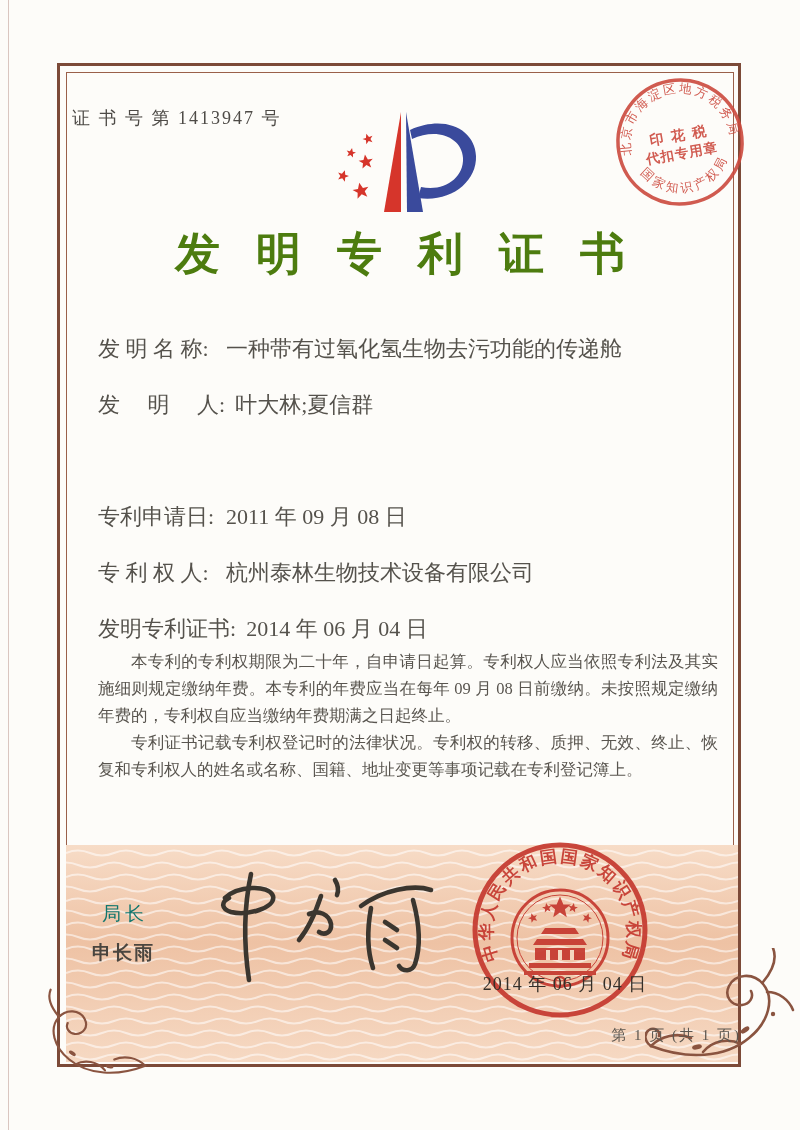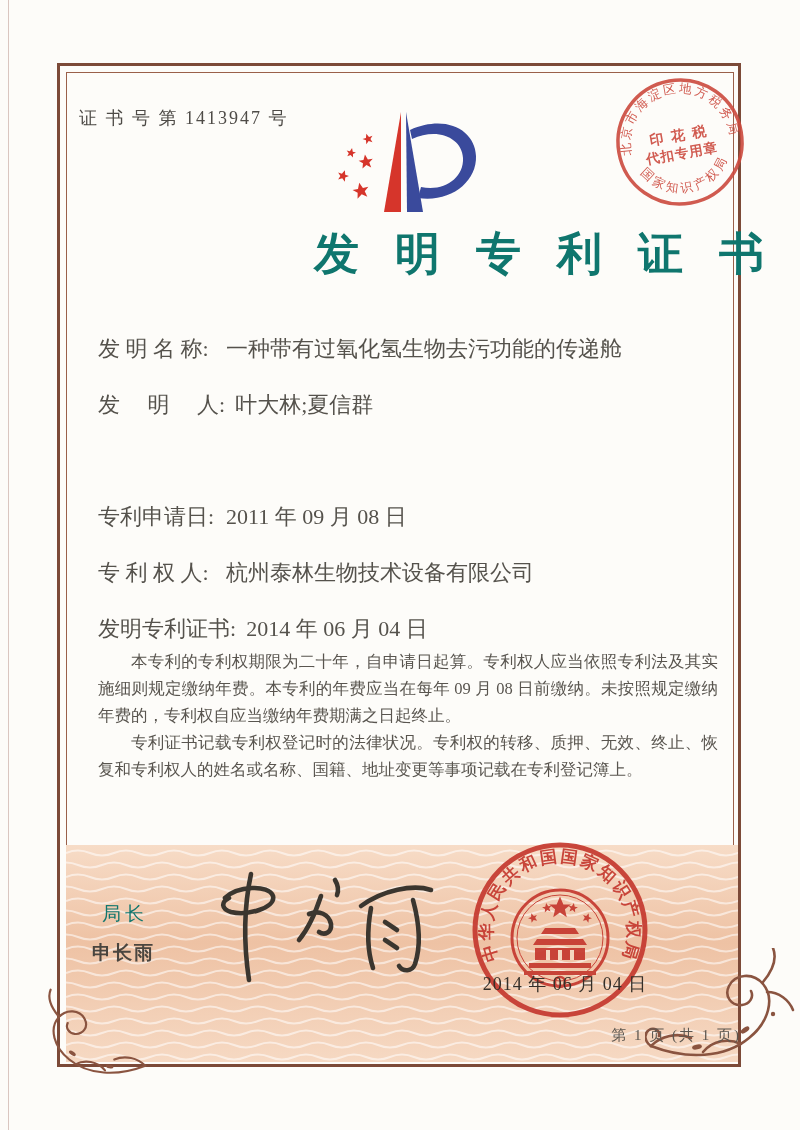--- a/index.html
+++ b/index.html
@@ -2,23 +2,23 @@
 <html><head>
 <meta charset="utf-8">
 <style>
   html,body{margin:0;padding:0;background:#fdfcf9;}
   #page{position:relative;width:800px;height:1130px;margin:0 auto;background:#fdfcf9;overflow:hidden;
         font-family:"Liberation Serif","DejaVu Serif",serif;color:#56534e;}
   .abs{position:absolute;}
   #scan-edge{left:8px;top:0;width:1px;height:1130px;background:rgba(176,132,122,.45);}
   #frame-outer{left:57px;top:63px;width:678px;height:998px;border:3px solid #7c4a38;}
   #frame-inner{left:66px;top:72px;width:666px;height:986px;border:1px solid #9a604a;}
-  #cert-no{left:79px;top:106px;font-size:18px;letter-spacing:2px;color:#4e4b47;}
-  #title{left:0;right:0;top:224px;text-align:right;font-size:45px;letter-spacing:36px;padding-left:36px;
-         color:#0f766e;font-weight:bold;}
+  #cert-no{left:72px;top:106px;font-size:18px;letter-spacing:2px;color:#4e4b47;}
+  #title{left:0;right:0;top:224px;text-align:center;font-size:45px;letter-spacing:36px;padding-left:36px;
+         color:#4d7c0f;font-weight:bold;}
   .field-row{left:98px;height:24px;font-size:22px;color:#55524c;white-space:nowrap;}
   .field-label{display:inline-block;min-width:118px;}
   .field-value{margin-left:10px;}
   #paragraphs{left:98px;top:648px;width:620px;font-size:16.5px;line-height:27px;text-align:justify;color:#59554f;}
   #paragraphs p{margin:0;text-indent:2em;}
   #band{left:66px;top:845px;width:672px;height:217px;overflow:hidden;}
   #sig-title{left:102px;top:901px;font-size:19px;color:#0f766e;letter-spacing:4px;}
   #sig-name{left:92px;top:940px;font-size:19px;color:#4a453f;letter-spacing:2px;font-weight:bold;}
   #signature-svg{left:185px;top:862px;}
   #seal-svg{left:468px;top:838px;opacity:.92;}

